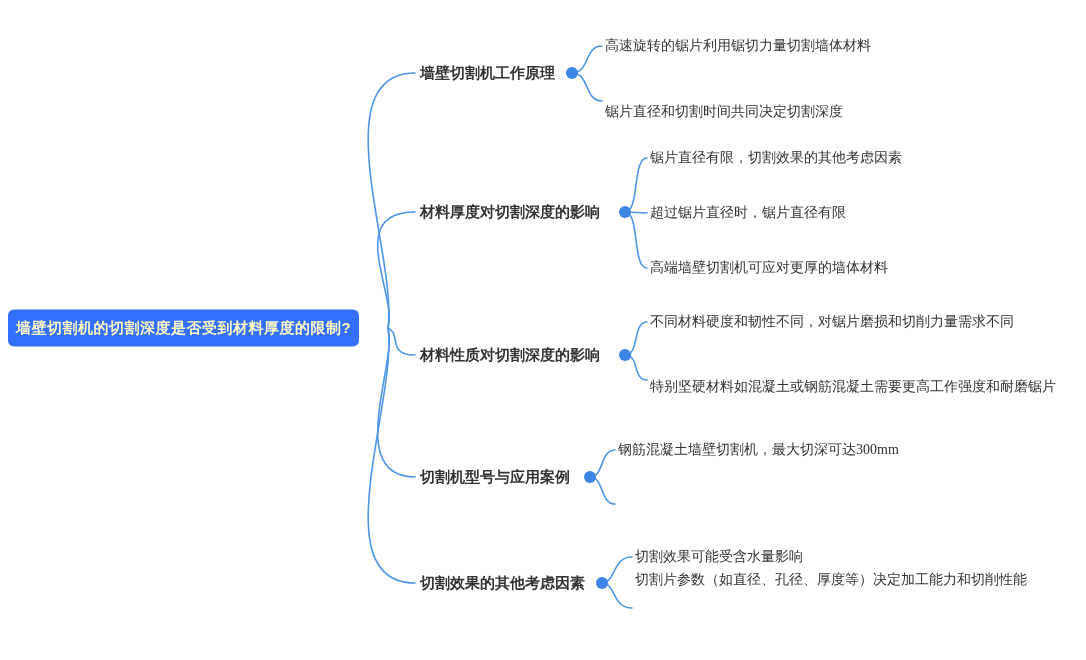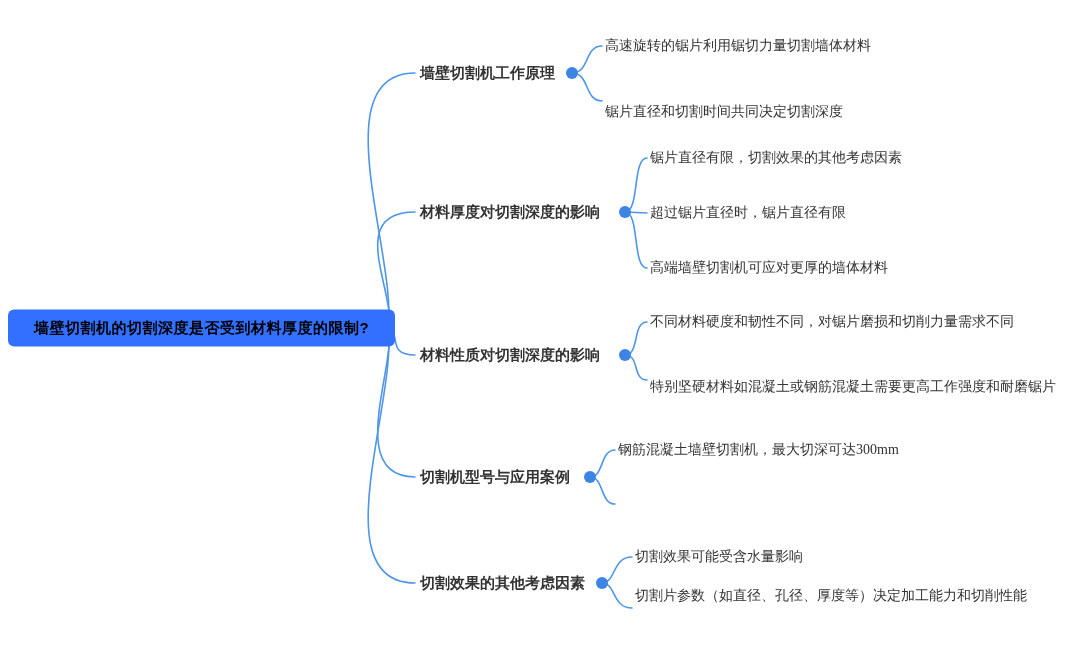--- a/index.html
+++ b/index.html
@@ -19,24 +19,24 @@
   }
   svg.links circle.dot{
     fill:var(--dot,#3d85e5);
     stroke:#fff;
     stroke-width:0;
     cursor:pointer;
   }
   .node{position:absolute;transform:translateY(-50%);white-space:nowrap;cursor:default;}
   .root-node{
     background:var(--root_bg,#3370ff);
-    color:#000000;
+    color:#fef9c3;
     font-weight:700;
     font-size:15px;
-    padding:9px 26px;
+    padding:9px 8px;
     border-radius:6px;
     letter-spacing:0.5px;
     cursor:pointer;
   }
   .branch-label{
     color:var(--text,#333333);
     font-weight:700;
     font-size:15px;
     cursor:pointer;
   }
@@ -99,15 +99,15 @@
   <div class="node child-node" style="left:650px;top:158px;">锯片直径有限，切割效果的其他考虑因素</div>
   <div class="node child-node" style="left:650px;top:213px;">超过锯片直径时，锯片直径有限</div>
   <div class="node child-node" style="left:650px;top:268px;">高端墙壁切割机可应对更厚的墙体材料</div>
 
   <div class="node child-node" style="left:650px;top:322px;">不同材料硬度和韧性不同，对锯片磨损和切削力量需求不同</div>
   <div class="node child-node wrap" style="left:650px;top:387px;">特别坚硬材料如混凝土或钢筋混凝土需要更高工作强度和耐磨锯片</div>
 
   <div class="node child-node" style="left:618px;top:450px;">钢筋混凝土墙壁切割机，最大切深可达300mm</div>
 
   <div class="node child-node" style="left:635px;top:557px;">切割效果可能受含水量影响</div>
-  <div class="node child-node" style="left:635px;top:596px;text-align:right;">切割片参数（如直径、孔径、厚度等）决定加工能力和切削性能</div>
+  <div class="node child-node" style="left:635px;top:580px;text-align:right;">切割片参数（如直径、孔径、厚度等）决定加工能力和切削性能</div>
 
 </div>
 
 </body></html>

